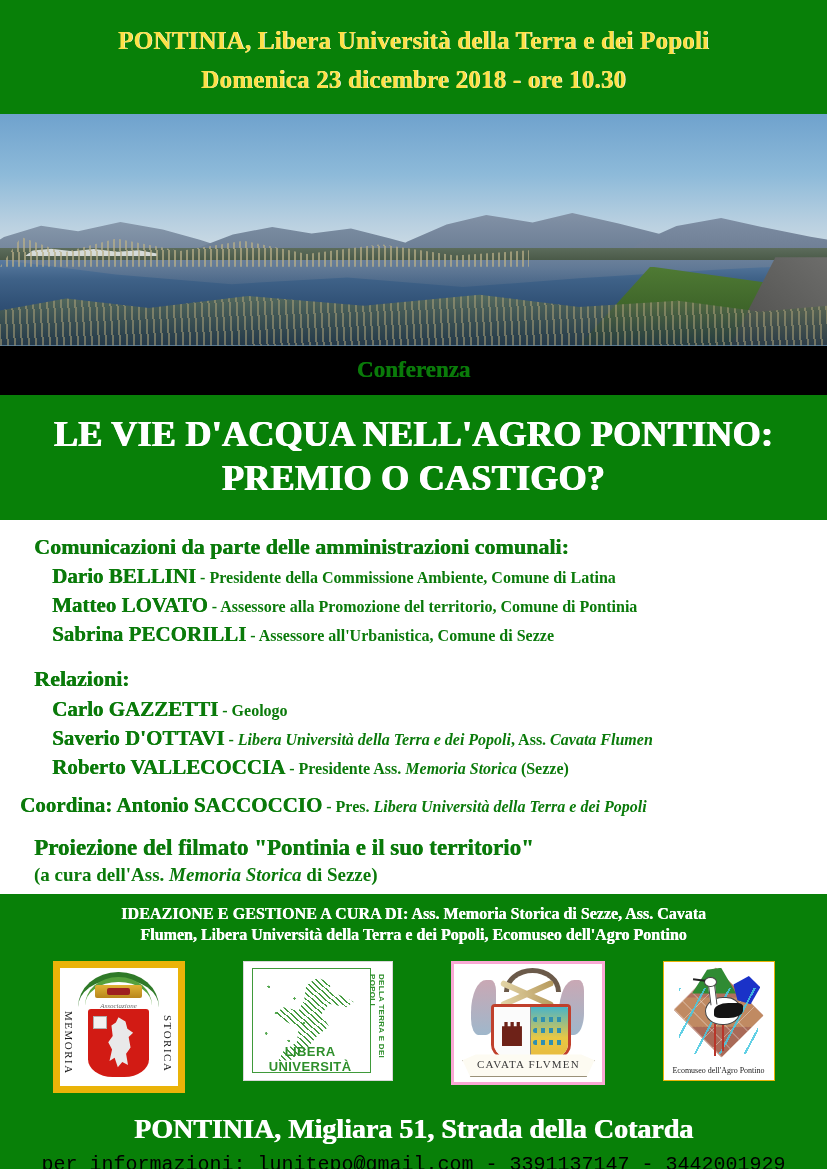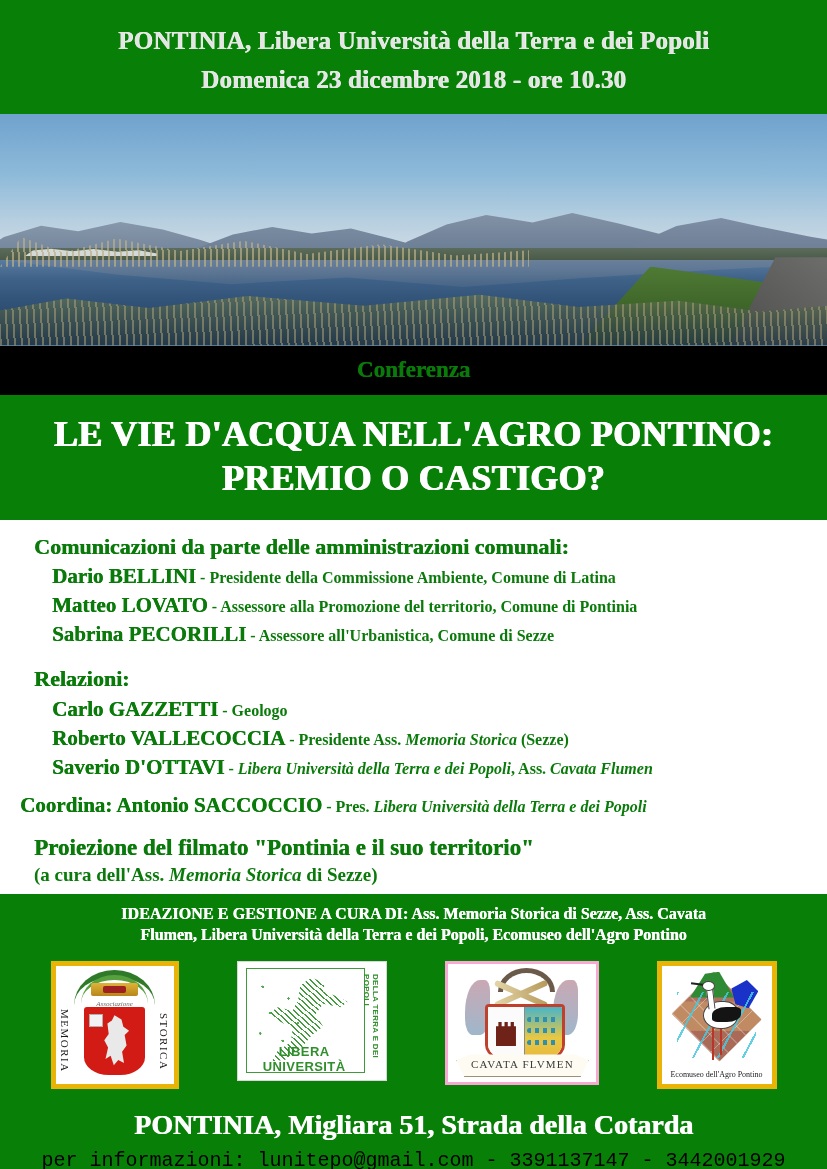--- a/index.html
+++ b/index.html
@@ -15,21 +15,21 @@
     position: relative;
   }
 
   
   .header-band {
     background: #088008;
     padding: 22px 0 14px 0;
     text-align: center;
   }
   .header-line {
-    color: #e5e5e5;
+    color: #fde047;
     font-family: "Liberation Serif", serif;
     font-weight: bold;
     font-size: 25px;
     letter-spacing: 0.2px;
     line-height: 1.55;
     text-shadow: 0.6px 0 0 #fff;
   }
 
   
   .photo {
@@ -223,21 +223,21 @@
     gap: 58px;
     padding: 8px 0 10px 0;
   }
   .logo-box {
     background: #ffffff;
     position: relative;
     overflow: hidden;
   }
 
   
-  .lg1 { width: 118px; height: 118px; border: 5px solid #eab308; }
+  .lg1 { width: 118px; height: 118px; border: 7px solid #eab308; }
   .lg1 .wreath {
     position: absolute; left: 16%; top: 4%; width: 68%; height: 24%;
     border-top: 7px solid #2f7a28;
     border-radius: 50% 50% 0 0 / 100% 100% 0 0;
   }
   .lg1 .wreath2 {
     position: absolute; left: 22%; top: 8%; width: 56%; height: 20%;
     border-top: 5px solid #56a13d;
     border-radius: 50% 50% 0 0 / 100% 100% 0 0;
   }
@@ -376,21 +376,21 @@
     border: 1px solid #9a9178;
     clip-path: polygon(0% 34%, 10% 12%, 90% 12%, 100% 34%, 94% 100%, 6% 100%);
     display: flex; align-items: center; justify-content: center;
   }
   .lg3 .banner span {
     font-family: "Liberation Serif", serif;
     font-size: 11px; color: #3a3a3a; letter-spacing: 1.2px;
   }
 
   
-  .lg4 { width: 110px; height: 118px; border: 5px solid #eab308; }
+  .lg4 { width: 110px; height: 118px; border: 1px solid #eab308; }
   .lg4 .diamond {
     position: absolute; left: 5%; top: 6%; width: 90%; height: 74%;
     transform: rotate(45deg) scale(0.68);
     background:
       linear-gradient(135deg, #b0705e 0 33%, #c08a62 33% 66%, #a96a58 66% 100%),
       #b5775f;
   }
   .lg4 .dgrid {
     position: absolute; inset: 0;
     background:
@@ -523,25 +523,25 @@
   <div class="gap"></div>
 
   <div class="blk">
     <div class="sec-head">Relazioni:</div>
 
     <div class="entry">
       <span class="nm">Carlo GAZZETTI</span><span class="rl"> - </span><span class="rl">Geologo</span>
     </div>
 
     <div class="entry">
+      <span class="nm">Saverio D'OTTAVI</span><span class="rl"> - </span><span class="rl"><i>Libera Università della Terra e dei Popoli</i></span><span class="rl">, Ass. </span><span class="rl"><i>Cavata Flumen</i></span>
+    </div>
+
+    <div class="entry">
       <span class="nm">Roberto VALLECOCCIA</span><span class="rl"> - </span><span class="rl">Presidente Ass. </span><span class="rl"><i>Memoria Storica</i></span><span class="rl"> (Sezze)</span>
-    </div>
-
-    <div class="entry">
-      <span class="nm">Saverio D'OTTAVI</span><span class="rl"> - </span><span class="rl"><i>Libera Università della Terra e dei Popoli</i></span><span class="rl">, Ass. </span><span class="rl"><i>Cavata Flumen</i></span>
     </div>
   </div>
 
   <div class="coordina">
     <span class="nm">Coordina: Antonio SACCOCCIO</span><span class="rl"> - </span><span class="rl">Pres. </span><span class="rl"><i>Libera Università della Terra e dei Popoli</i></span>
   </div>
 
   <div class="proiezione">
     <div class="p1">Proiezione del filmato "Pontinia e il suo territorio"</div>
     <div class="p2"><span>(a cura dell'Ass. </span><i>Memoria Storica</i><span> di Sezze)</span></div>

